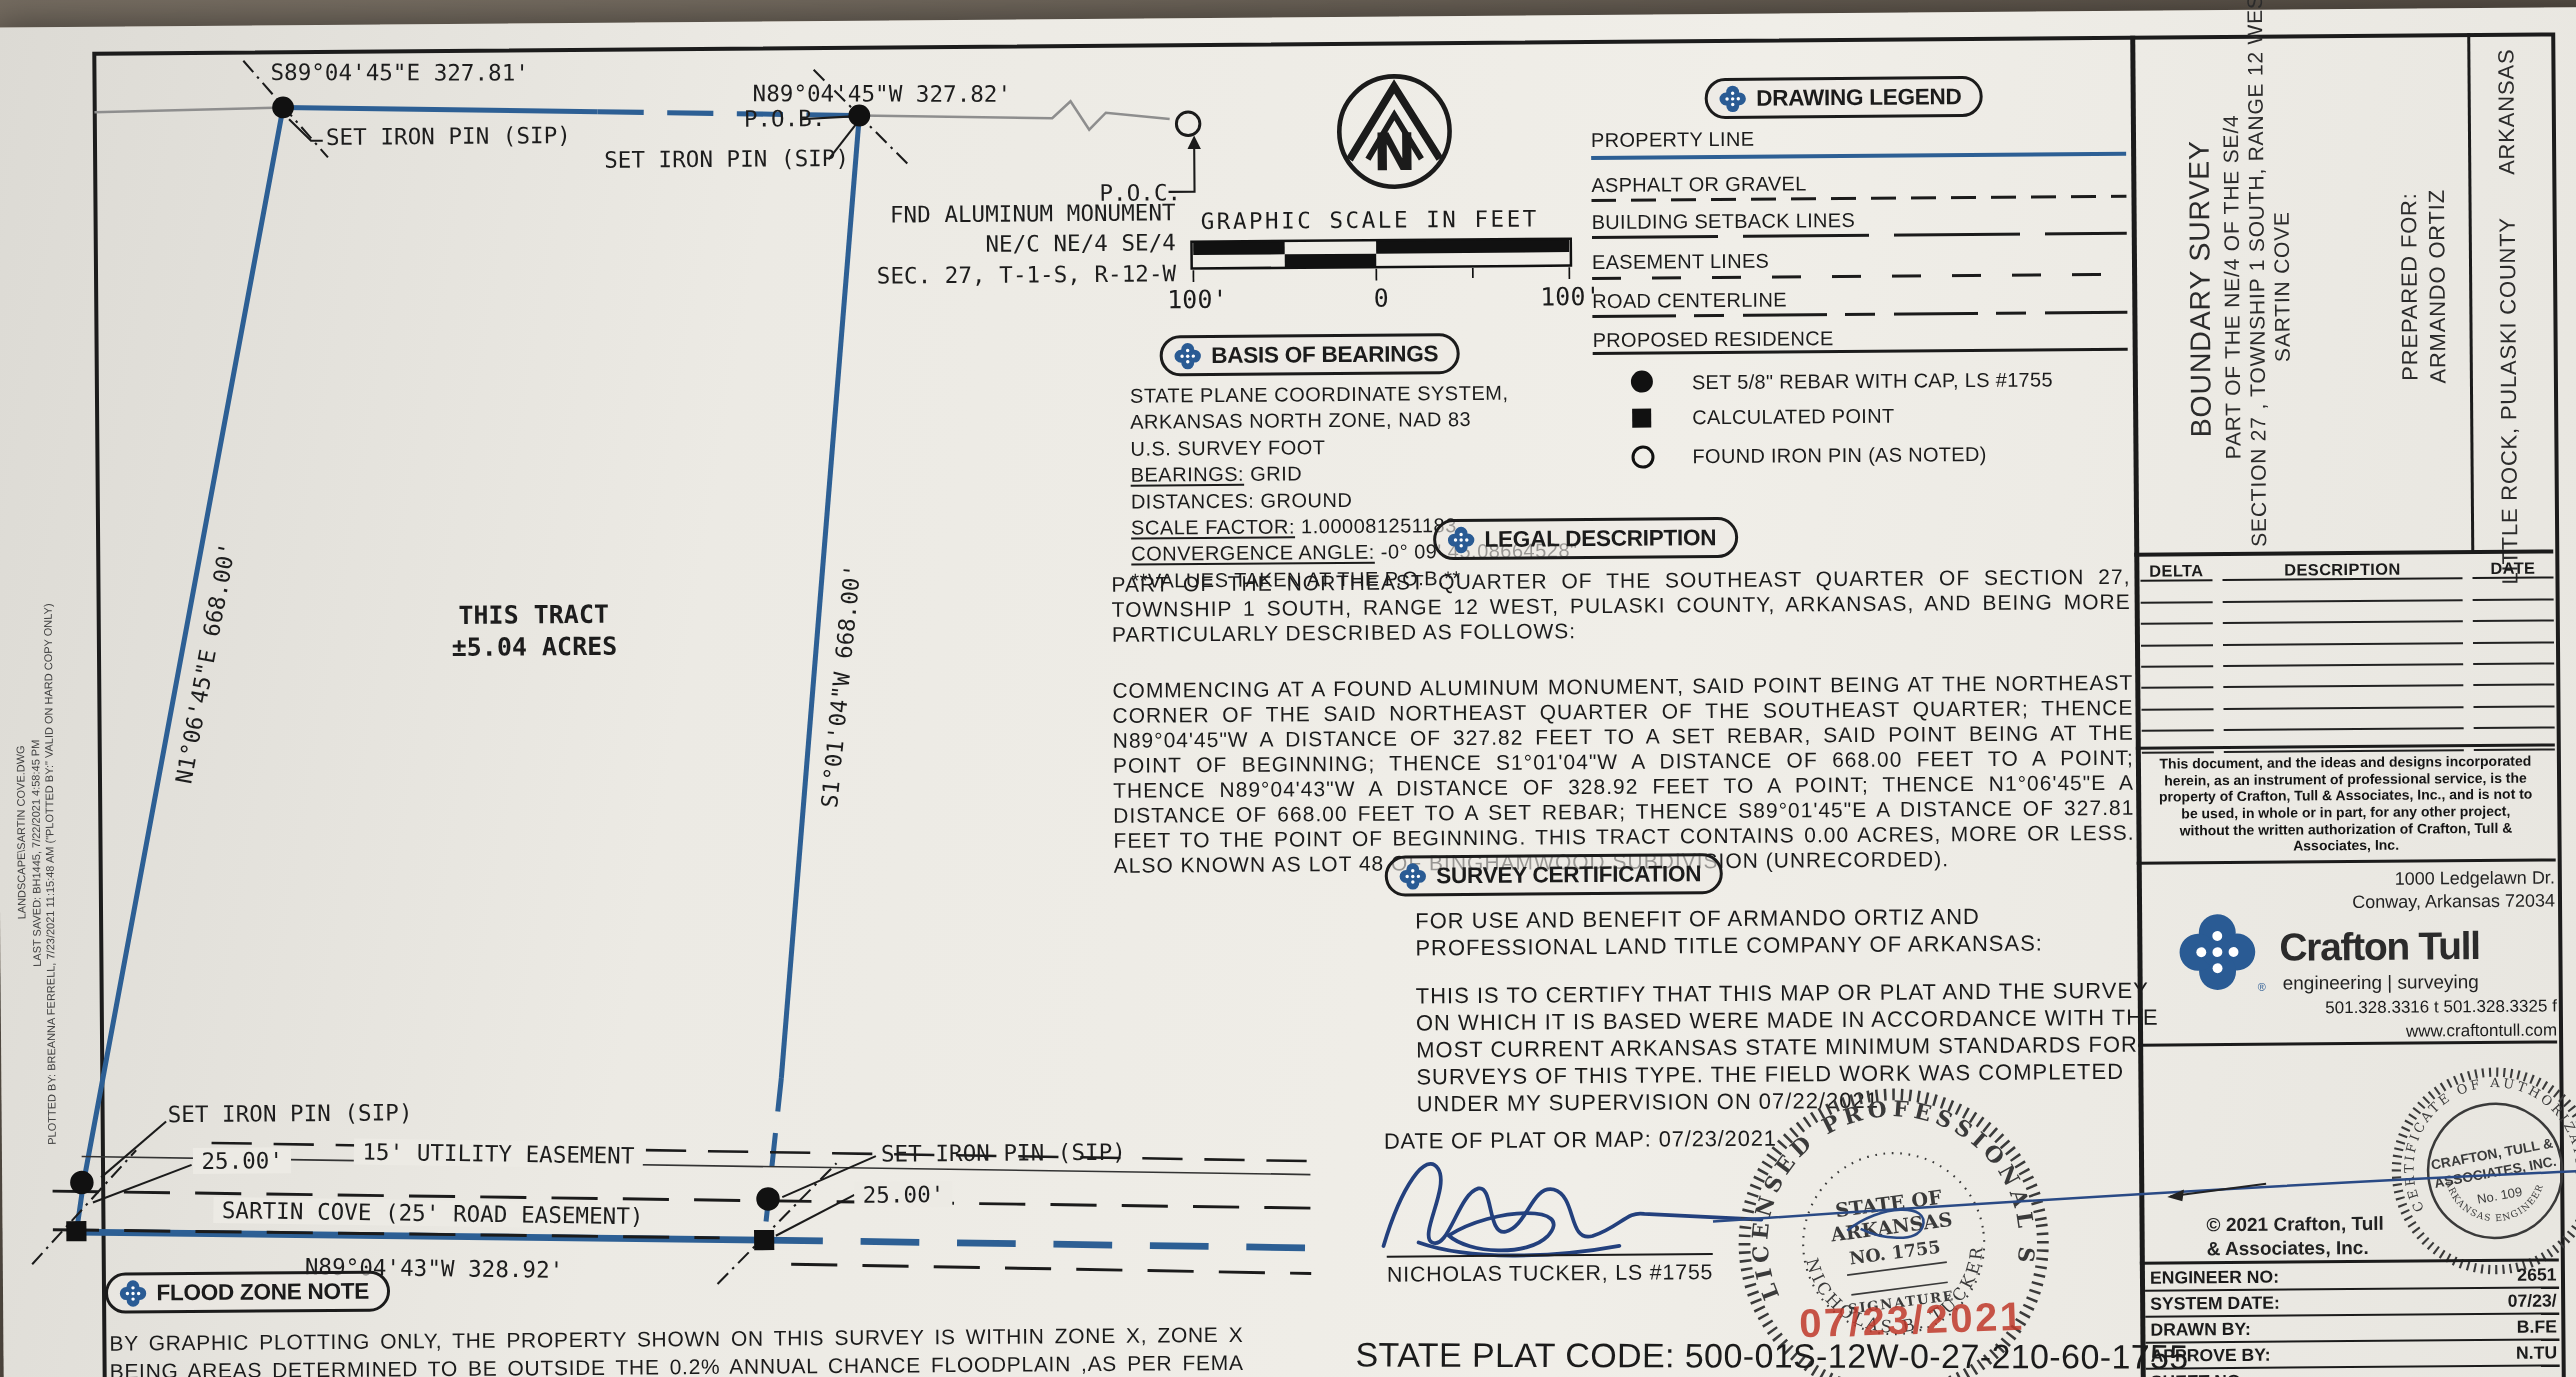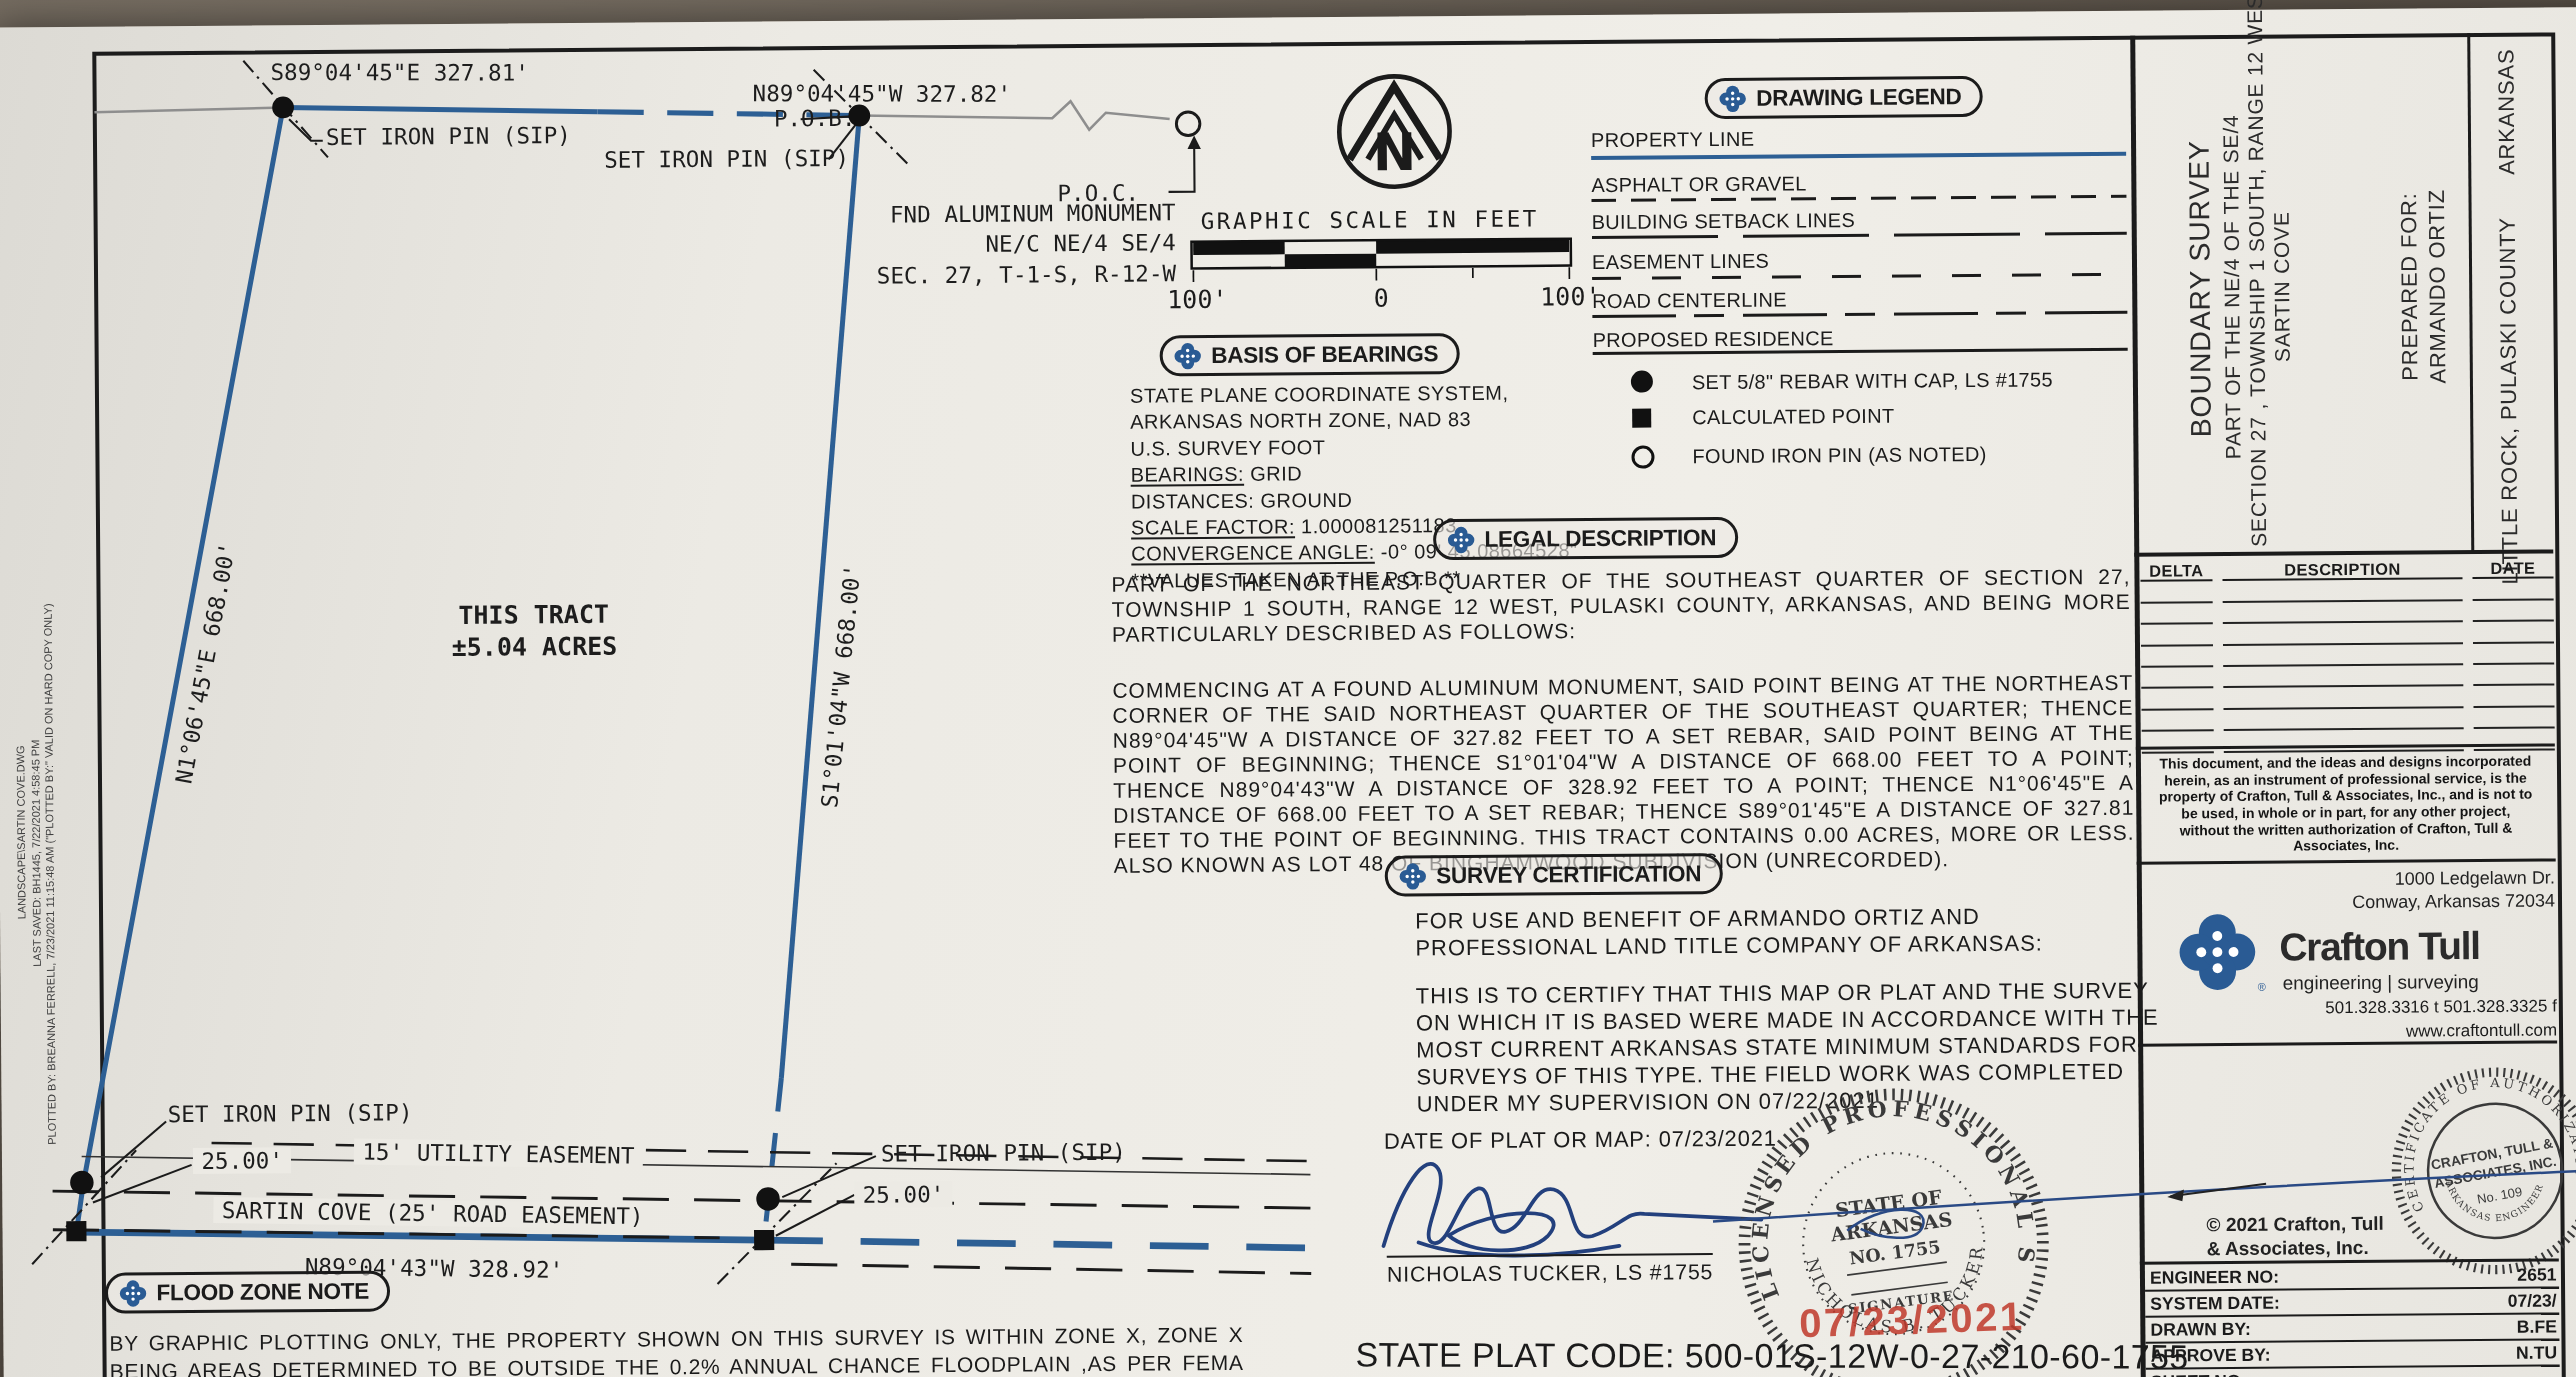--- a/index.html
+++ b/index.html
@@ -111,24 +111,24 @@
       <circle cx="95" cy="1378" r="14"></circle>
         <circle cx="913" cy="1404" r="14"></circle>
       <rect x="76" y="1424" width="24" height="24"></rect>
       <rect x="896" y="1441" width="24" height="24"></rect>
     </g>
     <circle cx="1424" cy="126" r="14" stroke="#1b1b1b" stroke-width="3.5" fill="none"></circle>
   </svg>
 
   <div class="abs lbl" style="left:277px;top:35px;transform:rotate(.6deg)">S89°04'45"E  327.81'</div>
   <div class="abs lbl" style="left:332px;top:99px">SET IRON PIN (SIP)</div>
-  <div class="abs lbl" style="left:780px;top:84px">P.O.B.</div>
+  <div class="abs lbl" style="left:750px;top:84px">P.O.B.</div>
   <div class="abs lbl" style="left:610px;top:124px">SET IRON PIN (SIP)</div>
   <div class="abs lbl" style="left:759px;top:60px;transform:rotate(.6deg)">N89°04'45"W  327.82'</div>
-  <div class="abs lbl" style="left:1063px;top:161px">P.O.C.</div>
+  <div class="abs lbl" style="left:1105px;top:161px">P.O.C.</div>
   <div class="abs lbl" style="left:1181px;top:181px;transform:translateX(-100%)">FND ALUMINUM MONUMENT</div>
   <div class="abs lbl" style="left:1181px;top:211px;transform:translateX(-100%)">NE/C NE/4 SE/4</div>
   <div class="abs lbl" style="left:1181px;top:242px;transform:translateX(-100%)">SEC. 27, T-1-S, R-12-W</div>
   <div class="abs lbl" style="left:27px;top:624px;width:361px;text-align:center;transform:rotate(-79deg)">N1°06'45"E  668.00'</div>
   <div class="abs lbl" style="left:662px;top:652px;width:361px;text-align:center;transform:rotate(-84deg)">S1°01'04"W  668.00'</div>
   <div class="abs lbl" style="left:444px;top:577px;width:184px;text-align:center;font-weight:bold;font-size:25px">THIS TRACT</div>
   <div class="abs lbl" style="left:440px;top:609px;width:193px;text-align:center;font-weight:bold;font-size:25px">±5.04 ACRES</div>
   <div class="abs lbl" style="left:166px;top:1075px">SET IRON PIN (SIP)</div>
   <div class="abs lbl bg" style="left:191px;top:1122px">25.00'</div>
   <div class="abs lbl bg" style="left:352px;top:1117px;transform:rotate(1.3deg)">15' UTILITY EASEMENT</div>

